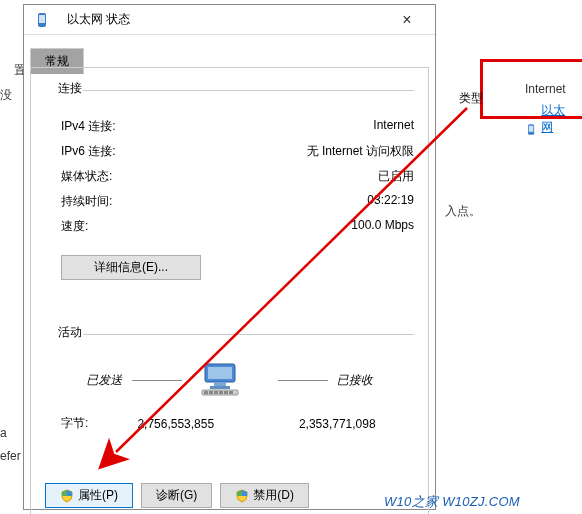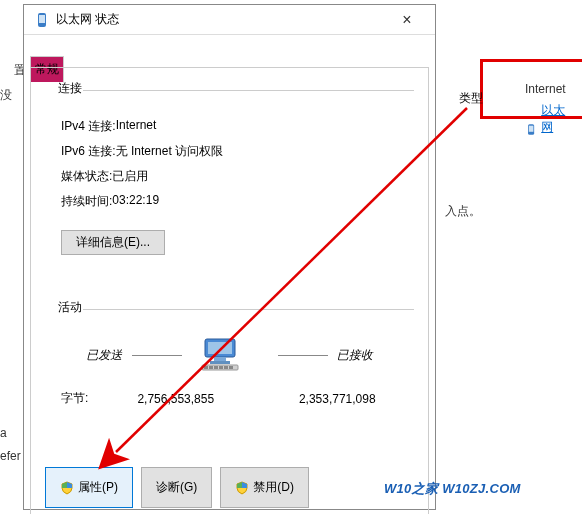--- a/index.html
+++ b/index.html
@@ -10,57 +10,58 @@
       left: 23px; top: 4px;
       width: 413px; height: 506px;
       background: #fff;
       border: 1px solid #888;
     }
     .titlebar {
       height: 30px;
       display: flex; align-items: center;
       padding: 0 6px 0 10px;
       border-bottom: 1px solid #ddd;
+      gap: 11px;
     }
     .titlebar .icon { width: 16px; height: 16px; margin-right: 6px; }
     .titlebar .title { flex: 1; font-size: 12px; color: #000; }
     .titlebar .close {
       width: 44px; height: 28px;
       display: flex; align-items: center; justify-content: center;
       font-size: 16px; color: #333;
     }
     
     .tabs { padding: 5px 6px 0; }
     .tab {
       display: inline-block;
       border: 1px solid #ccc;
       border-bottom: 1px solid #fff;
-      background: #be185d;
-      padding: 4px 4px;
+      background: #a3a3a3;
+      padding: 4px 14px;
       font-size: 12px;
-      position: relative; top: 16px;
+      position: relative; top: 8px;
     }
     .panel {
       border: 1px solid #ccc;
       margin: 0 6px 6px;
       padding: 12px 14px;
       height: 450px;
       position: relative;
     }
     
     .section-label { font-size: 12px; color: #000; margin-bottom: 10px; margin-left: 13px; }
     .section-divider { border-top: 1px solid #ccc; margin: 0 0 10px 38px; position: relative; top: -17px; }
     
-    .row { display: flex; font-size: 12px; margin: 8px 0 8px 16px; }
+    .row { display: flex; justify-content: space-between; font-size: 12px; margin: 8px 0 8px 16px; }
     .row .label { color: #000; }
     .row .value { color: #000; }
     
     .details-btn {
       margin: 12px 7px 8px 16px;
-      padding: 3px 14px;
+      padding: 3px 32px;
       font-size: 12px;
       background: #e1e1e1;
       border: 1px solid #adadad;
     }
     
     .activity { margin-top: 36px; }
     .activity-row { display: flex; align-items: center; justify-content: space-between; margin: 10px 16px; font-size: 12px; }
     .activity-mid { flex: 0 0 auto; padding: 0 12px; }
     .activity-left, .activity-right { flex: 1; font-style: italic; }
     .activity-left { text-align: right; }
@@ -71,21 +72,21 @@
     
     .bytes-row { display: flex; align-items: center; font-size: 12px; margin: 16px 16px; }
     .bytes-row .lbl { width: 54px; }
     .bytes-row .v1 { flex: 1; text-align: center; }
     .bytes-row .gap { width: 40px; }
     .bytes-row .v2 { flex: 1; text-align: center; }
     
     .button-row { position: absolute; bottom: 8px; left: 14px; display: flex; gap: 8px; }
     .btn {
       display: inline-flex; align-items: center;
-      padding: 11px 14px;
+      padding: 3px 14px;
       font-size: 12px;
       background: #e1e1e1;
       border: 1px solid #adadad;
       gap: 4px;
     }
     .btn.highlighted { border: 1px solid #0078d7; background: #e5f1fb; }
     .shield { width: 14px; height: 14px; }
     
     .background-text { position: absolute; font-size: 12px; color: #333; }
     .bg1 { left: 14px; top: 62px; }
@@ -102,22 +103,22 @@
       padding-left: 32px;
     }
     .net-inner { padding: 20px 10px 6px; font-size: 12px; }
     .net-inner .hdr { color: #333; margin-bottom: 6px; }
     .net-inner .link { color: #0066cc; text-decoration: underline; display: flex; align-items: flex-end; gap: 4px; }
     .phone-icon { width: 13px; height: 13px; }
     
     .arrow-layer { position: absolute; left: 0; top: 0; pointer-events: none; z-index: 50; }
     
     .watermark {
-      position: absolute; left: 384px; top: 480px;
-      font-size: 13px; font-weight: bold;
+      position: absolute; left: 384px; top: 493px;
+      font-size: 13px; font-weight: normal;
       font-style: italic;
       color: #1a5fb4;
       letter-spacing: 0.3px;
     }
   </style>
 </head>
 <body>
 
 <div class="background-text bg1">置</div>
 <div class="background-text bg2">没</div>
@@ -165,20 +166,24 @@
       <span class="label">IPv6 连接:</span>
       <span class="value">无 Internet 访问权限</span>
     </div>
     <div class="row">
       <span class="label">媒体状态:</span>
       <span class="value">已启用</span>
     </div>
     <div class="row">
       <span class="label">持续时间:</span>
       <span class="value">03:22:19</span>
+    </div>
+    <div class="row">
+      <span class="label">速度:</span>
+      <span class="value">100.0 Mbps</span>
     </div>
     
     <button class="details-btn">详细信息(E)...</button>
     
     <div class="activity">
       <div class="section-label">活动</div>
       <div class="section-divider"></div>
 
       <div class="activity-row">
         <div class="activity-left">

